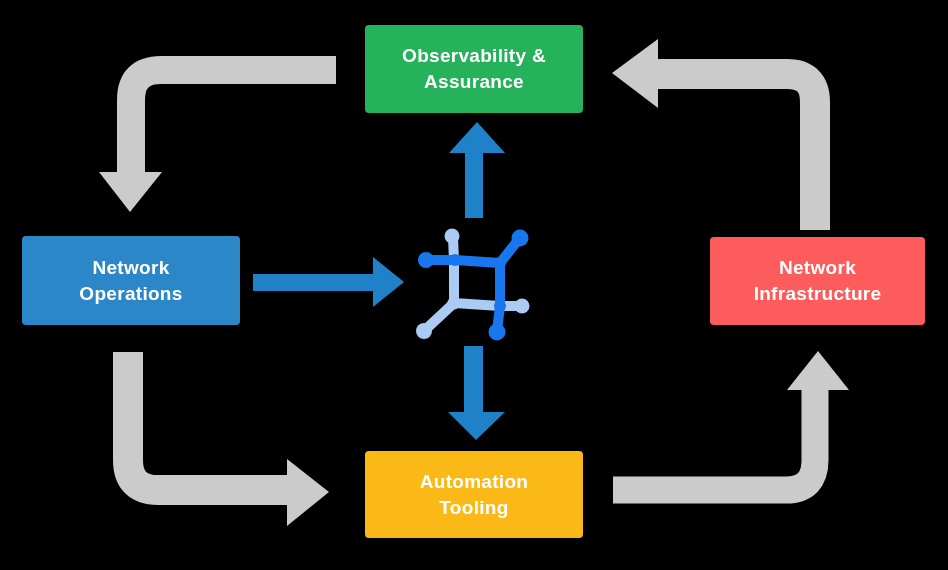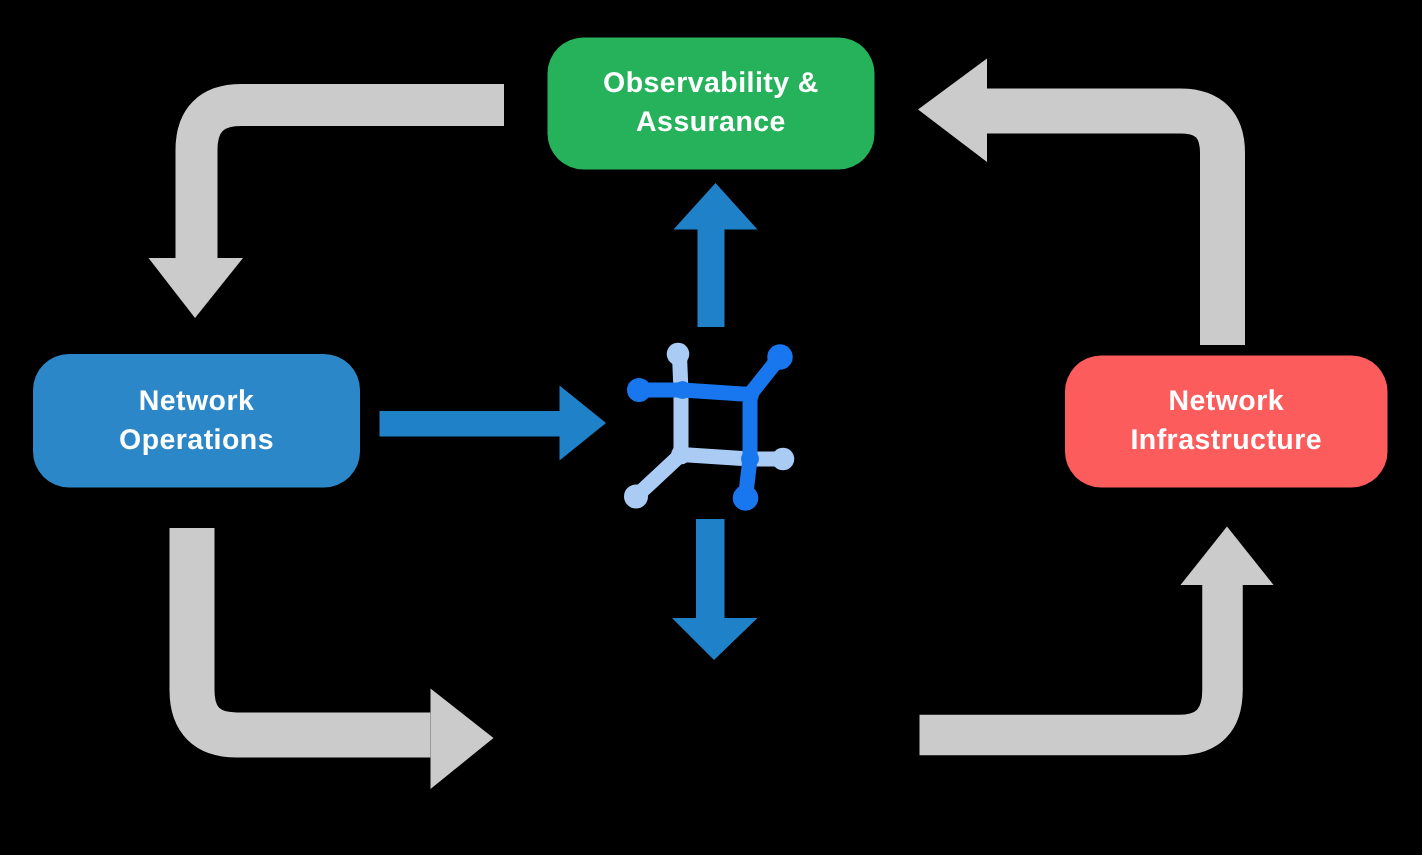--- a/index.html
+++ b/index.html
@@ -20,21 +20,21 @@
   }
   .cycle-arrow-path { fill: none; stroke: var(--cycle-arrow, #CBCBCB); }
   .cycle-arrow-head { fill: var(--cycle-arrow, #CBCBCB); }
   .hub-arrow { fill: var(--hub-arrow, #1F82C9); }
   .icon-light-line { fill: none; stroke: var(--icon-light, #A9CBF4); stroke-width: 10; stroke-linecap: round; stroke-linejoin: round; }
   .icon-dark-line  { fill: none; stroke: var(--icon-dark, #1877EE); stroke-width: 10; stroke-linecap: round; stroke-linejoin: round; }
   .icon-light-dot { fill: var(--icon-light, #A9CBF4); }
   .icon-dark-dot  { fill: var(--icon-dark, #1877EE); }
   .node {
     position: absolute;
-    border-radius: 24px;
+    border-radius: 4px;
     display: flex;
     align-items: center;
     justify-content: center;
     text-align: center;
   }
   .node .label {
     color: var(--text, #FFFFFF);
     font-weight: 700;
     font-size: 19px;
     line-height: 1.35;
@@ -100,14 +100,18 @@
 Assurance</span>
   </div>
   <div class="node node-operations">
     <span class="label">Network
 Operations</span>
   </div>
   <div class="node node-infrastructure">
     <span class="label">Network
 Infrastructure</span>
   </div>
+  <div class="node node-automation">
+    <span class="label">Automation
+Tooling</span>
+  </div>
 
 </div>
 
 </body></html>

